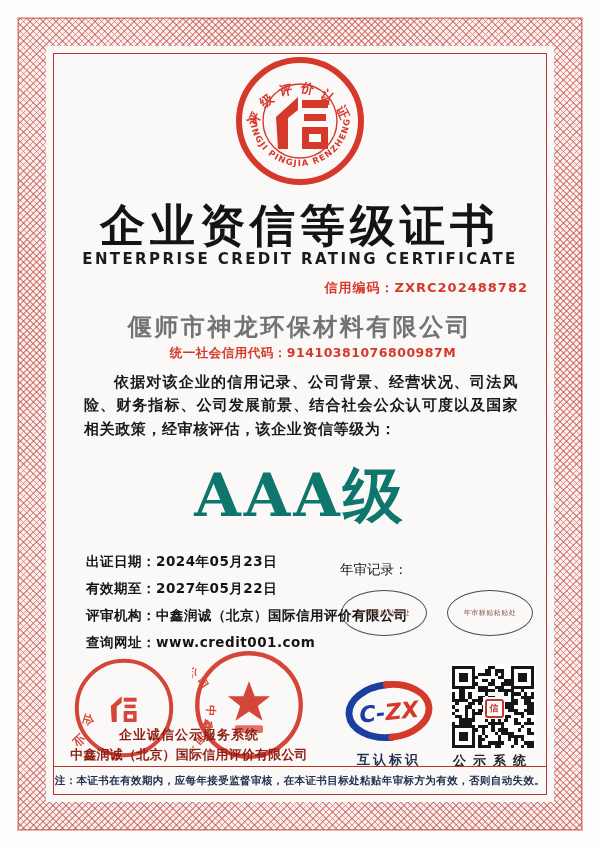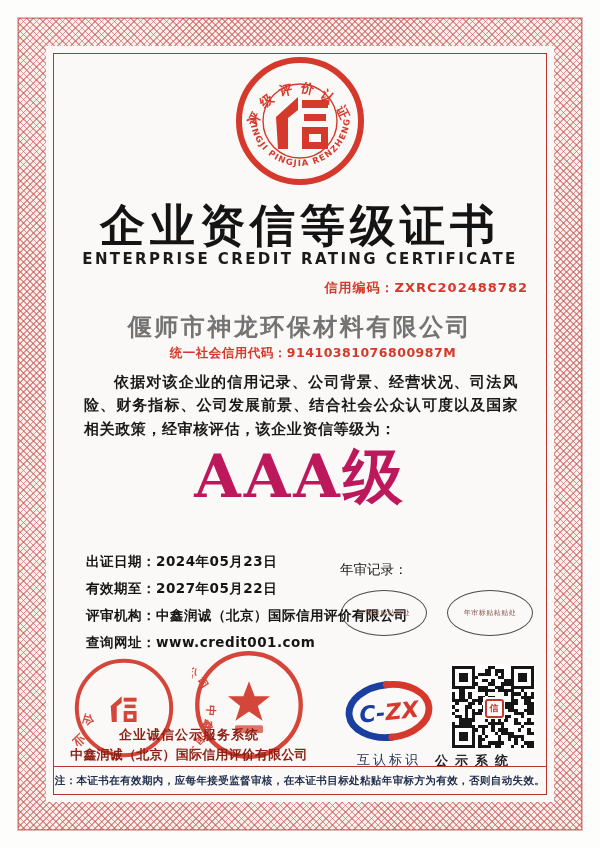--- a/index.html
+++ b/index.html
@@ -25,51 +25,51 @@
 
   .title{top:196px;font-size:45px;font-weight:900;color:#141414;letter-spacing:5px;}
   .subtitle{top:250px;font-size:15px;font-weight:700;color:#1b1b1b;letter-spacing:2.4px;}
   .credit-code{top:279px;right:72px;font-size:13px;font-weight:700;color:#d5392c;letter-spacing:1px;}
   .company{top:311px;font-size:24px;font-weight:800;color:#737373;letter-spacing:2.5px;}
   .uscc{top:345px;font-size:12.5px;font-weight:700;color:#d5392c;letter-spacing:.5px;padding-left:26px;}
   .body-par{
     top:371px;left:84px;right:82px;font-size:15px;font-weight:700;color:#1a1a1a;
     line-height:1.55;text-align:justify;text-indent:2em;letter-spacing:.6px;
   }
-  .rating{top:437px;font-size:60px;font-weight:bold;color:#be185d;
+  .rating{top:456px;font-size:60px;font-weight:bold;color:#0f766e;
     font-family:"DejaVu Serif","Liberation Serif",serif;letter-spacing:3px;}
 
   .details{top:548px;left:86px;font-size:13.5px;font-weight:700;color:#151515;}
   .details .row{height:27px;line-height:27px;letter-spacing:.5px;}
 
   .annual-label{top:561px;left:340px;font-size:13.5px;font-weight:400;color:#151515;}
   .ovals{top:590px;left:341px;display:flex;gap:20px;}
   .oval{width:84px;height:44px;border:1.6px solid #4a4a4a;border-radius:50%;
     display:flex;align-items:center;justify-content:center;}
   .oval span{font-size:7px;color:#8a5a52;letter-spacing:.5px;}
 
   .seal{opacity:.93;mix-blend-mode:multiply;}
   .seal-a{top:656px;left:72px;width:104px;height:104px;}
   .seal-b{top:648px;left:192px;width:114px;height:114px;}
   .captions{left:56px;width:266px;text-align:center;color:#8e1f14;font-weight:800;}
   .cap1{top:726px;font-size:13px;letter-spacing:1px;}
   .cap2{top:746px;font-size:13px;letter-spacing:.2px;}
 
   .czx{top:680px;left:345px;width:88px;height:62px;}
   .czx-label{top:751px;left:339px;width:100px;text-align:center;font-size:13px;
-    font-weight:400;color:#253352;letter-spacing:3px;}
+    font-weight:700;color:#253352;letter-spacing:3px;}
 
   .qr-wrap{top:664px;left:450px;width:86px;height:86px;background:#fff;padding:2px;box-sizing:border-box;}
   .qr-grid{width:100%;height:100%;display:grid;grid-template-columns:repeat(25,1fr);grid-template-rows:repeat(25,1fr);}
   .qr-grid .b{background:#161616;}
   .qr-logo{position:absolute;top:33px;left:33px;width:22px;height:22px;background:#fff;
     display:flex;align-items:center;justify-content:center;}
   .qr-logo i{display:block;width:15px;height:15px;border:2px solid #c0392b;border-radius:3px;
     font-style:normal;font-size:9px;line-height:15px;text-align:center;color:#c0392b;font-weight:700;}
-  .qr-label{top:752px;left:435px;width:116px;font-size:13px;font-weight:800;
+  .qr-label{top:752px;left:435px;width:116px;text-align:center;font-size:13px;font-weight:800;
     color:#222;letter-spacing:7px;}
 
   .note-box{left:54px;right:54px;bottom:54px;height:27px;border-top:1.6px solid #b5342c;
     display:flex;align-items:center;justify-content:center;}
   .note-box span{font-size:10.5px;font-weight:700;color:#22304f;letter-spacing:.4px;white-space:nowrap;}
 </style>
 </head>
 <body>
 
 <div class="band"></div>

